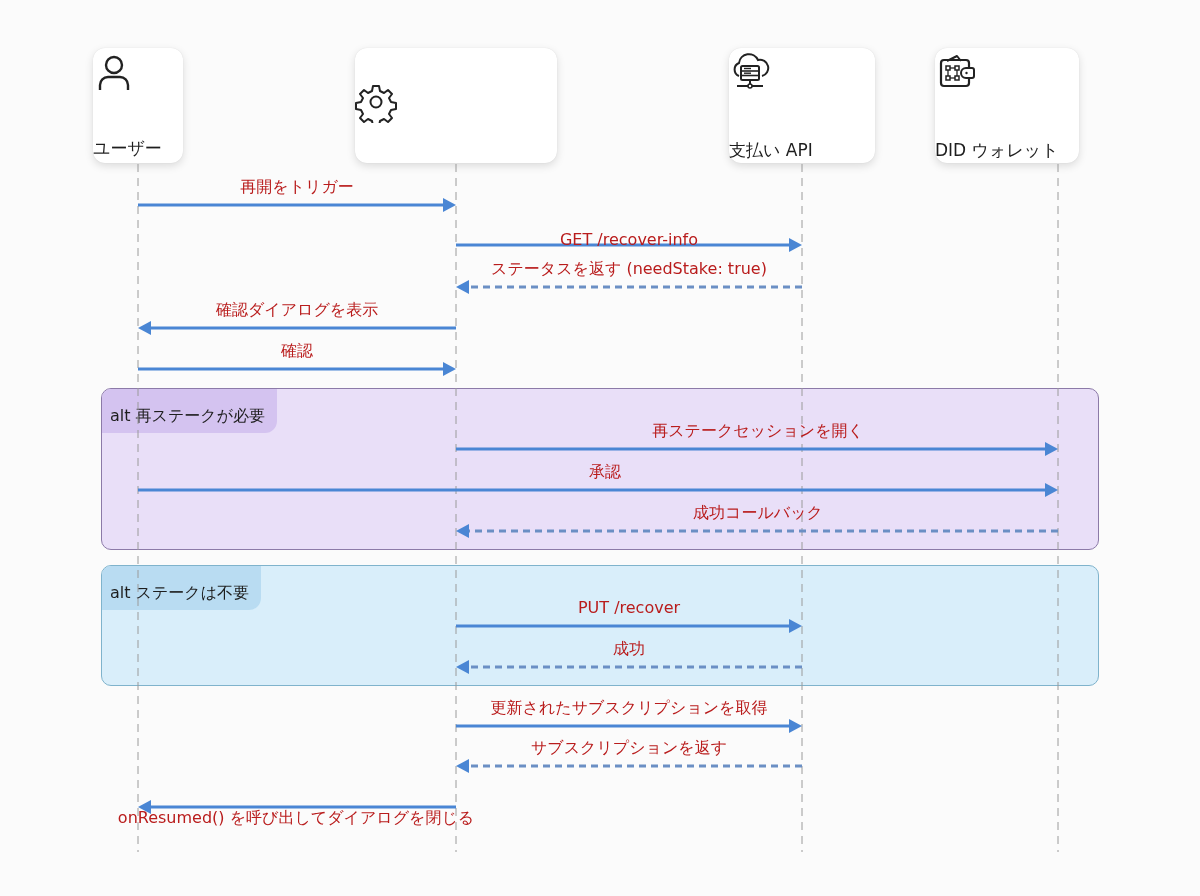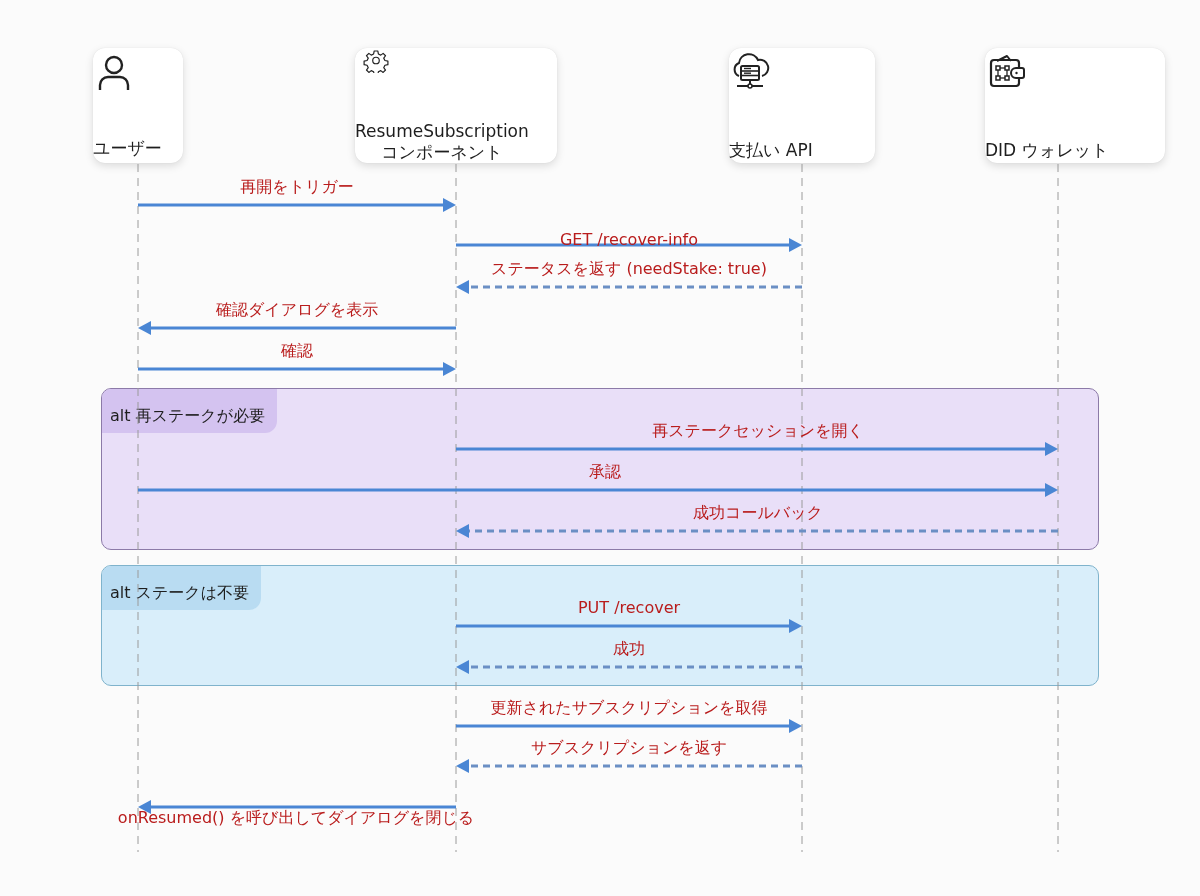--- a/index.html
+++ b/index.html
@@ -40,44 +40,40 @@
   <div class="label">
     <div>ユーザー</div>
   </div>
 </div>
 
 <div class="participant" style="left:355px;width:202px;">
   <svg class="icon" viewBox="0 0 42 42" style="margin-bottom:8px;">
     <path d="M18 5 h6 l1 5 l4 2 l4-3 l4 4 l-3 4 l2 4 l5 1 v6 l-5 1 l-2 4 l3 4 l-4 4 l-4-3 l-4 2 l-1 5 h-6 l-1-5 l-4-2 l-4 3 l-4-4 l3-4 l-2-4 l-5-1 v-6 l5-1 l2-4 l-3-4 l4-4 l4 3 l4-2 z" fill="none" stroke="#222" stroke-width="2" stroke-linejoin="round"></path>
     <circle cx="21" cy="21" r="5.5" fill="none" stroke="#222" stroke-width="2"></circle>
   </svg>
-  <div class="label">
-    <div>ResumeSubscription</div>
-    <div>コンポーネント</div>
-  </div>
 </div>
 
 <div class="participant" style="left:729px;width:146px;">
   <svg class="icon" viewBox="0 0 42 42">
     <path d="M10 26 a7 7 0 0 1 0-13 a10 10 0 0 1 19 -3 a8 8 0 0 1 4 16" fill="none" stroke="#222" stroke-width="2"></path>
     <rect x="12" y="16" width="18" height="14" rx="1.5" fill="#fff" stroke="#222" stroke-width="2"></rect>
     <line x1="12" y1="21" x2="30" y2="21" stroke="#222" stroke-width="1.6"></line>
     <line x1="12" y1="25.5" x2="30" y2="25.5" stroke="#222" stroke-width="1.6"></line>
     <line x1="15" y1="18.5" x2="22" y2="18.5" stroke="#222" stroke-width="1.4"></line>
     <line x1="15" y1="23.2" x2="22" y2="23.2" stroke="#222" stroke-width="1.4"></line>
     <line x1="21" y1="30" x2="21" y2="35" stroke="#222" stroke-width="2"></line>
     <line x1="8" y1="36" x2="34" y2="36" stroke="#222" stroke-width="2"></line>
     <circle cx="21" cy="36" r="2" fill="#fff" stroke="#222" stroke-width="1.6"></circle>
   </svg>
   <div class="label" style="margin-top:4px;">
     <div>支払い API</div>
   </div>
 </div>
 
-<div class="participant" style="left:985px;width:180px;">
+<div class="participant" style="left:935px;width:144px;">
   <svg class="icon" viewBox="0 0 42 42">
     <path d="M12 11 l10-5 l4 5" fill="none" stroke="#222" stroke-width="2" stroke-linejoin="round"></path>
     <rect x="6" y="10" width="28" height="26" rx="3" fill="none" stroke="#222" stroke-width="2.2"></rect>
     <path d="M34 18 h3 a2 2 0 0 1 2 2 v6 a2 2 0 0 1 -2 2 h-3" fill="#fff" stroke="#222" stroke-width="2"></path>
     <path d="M34 18 h-3 a5 5 0 0 0 0 10 h3" fill="#fff" stroke="#222" stroke-width="2"></path>
     <circle cx="31.5" cy="23" r="1.2" fill="#222"></circle>
     <rect x="11" y="16" width="4" height="4" fill="none" stroke="#222" stroke-width="1.5"></rect>
     <rect x="20" y="16" width="4" height="4" fill="none" stroke="#222" stroke-width="1.5"></rect>
     <rect x="11" y="26" width="4" height="4" fill="none" stroke="#222" stroke-width="1.5"></rect>
     <rect x="20" y="26" width="4" height="4" fill="none" stroke="#222" stroke-width="1.5"></rect>

